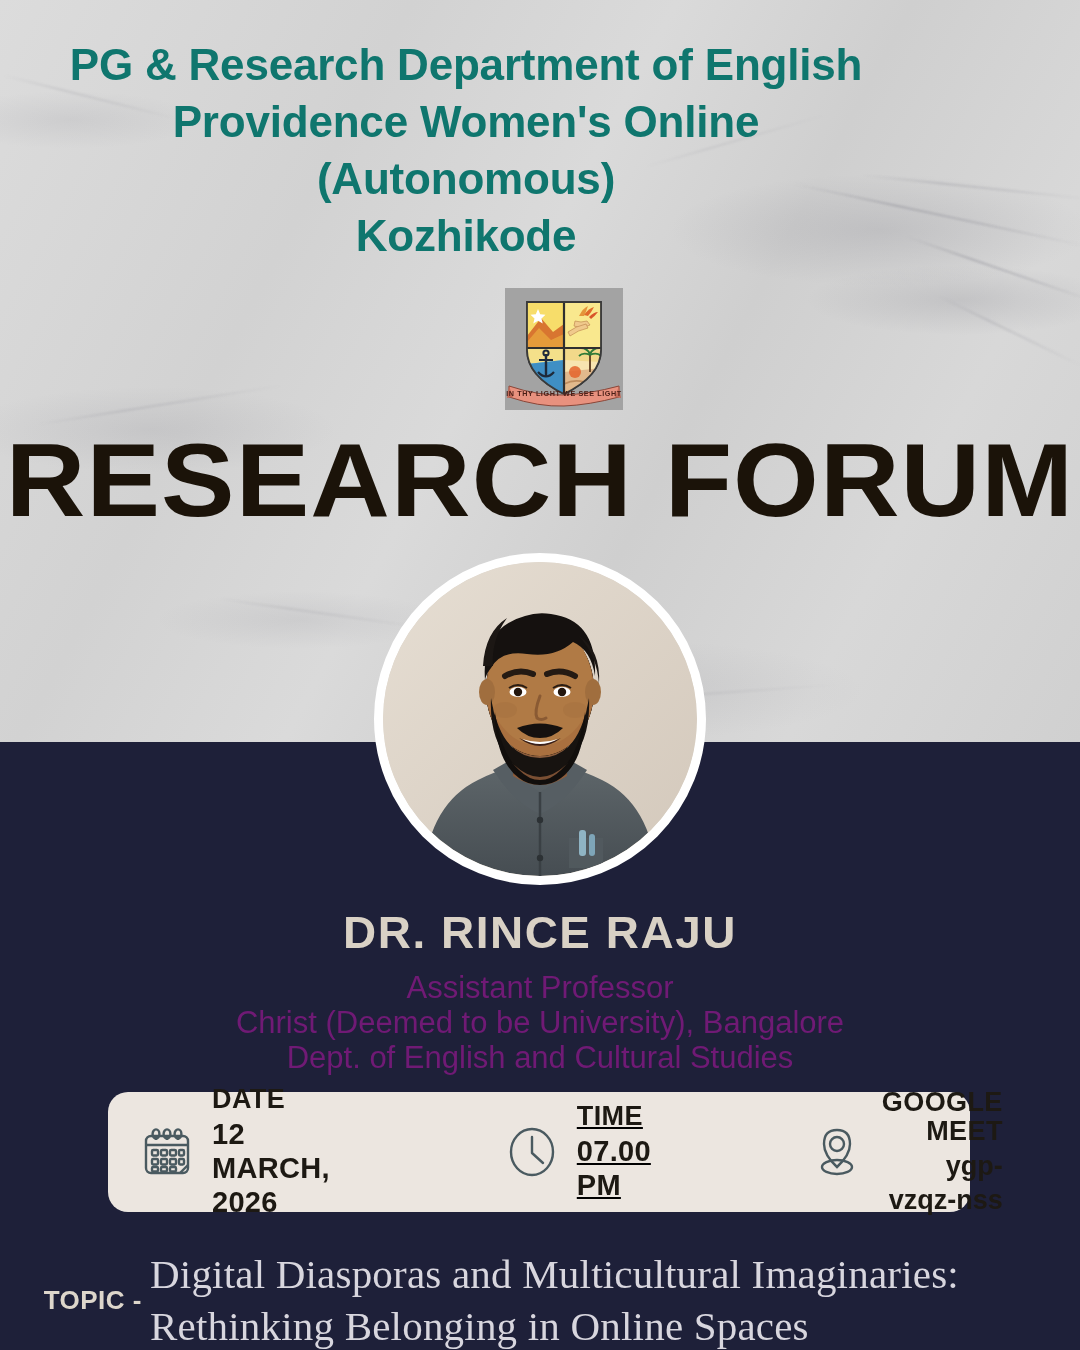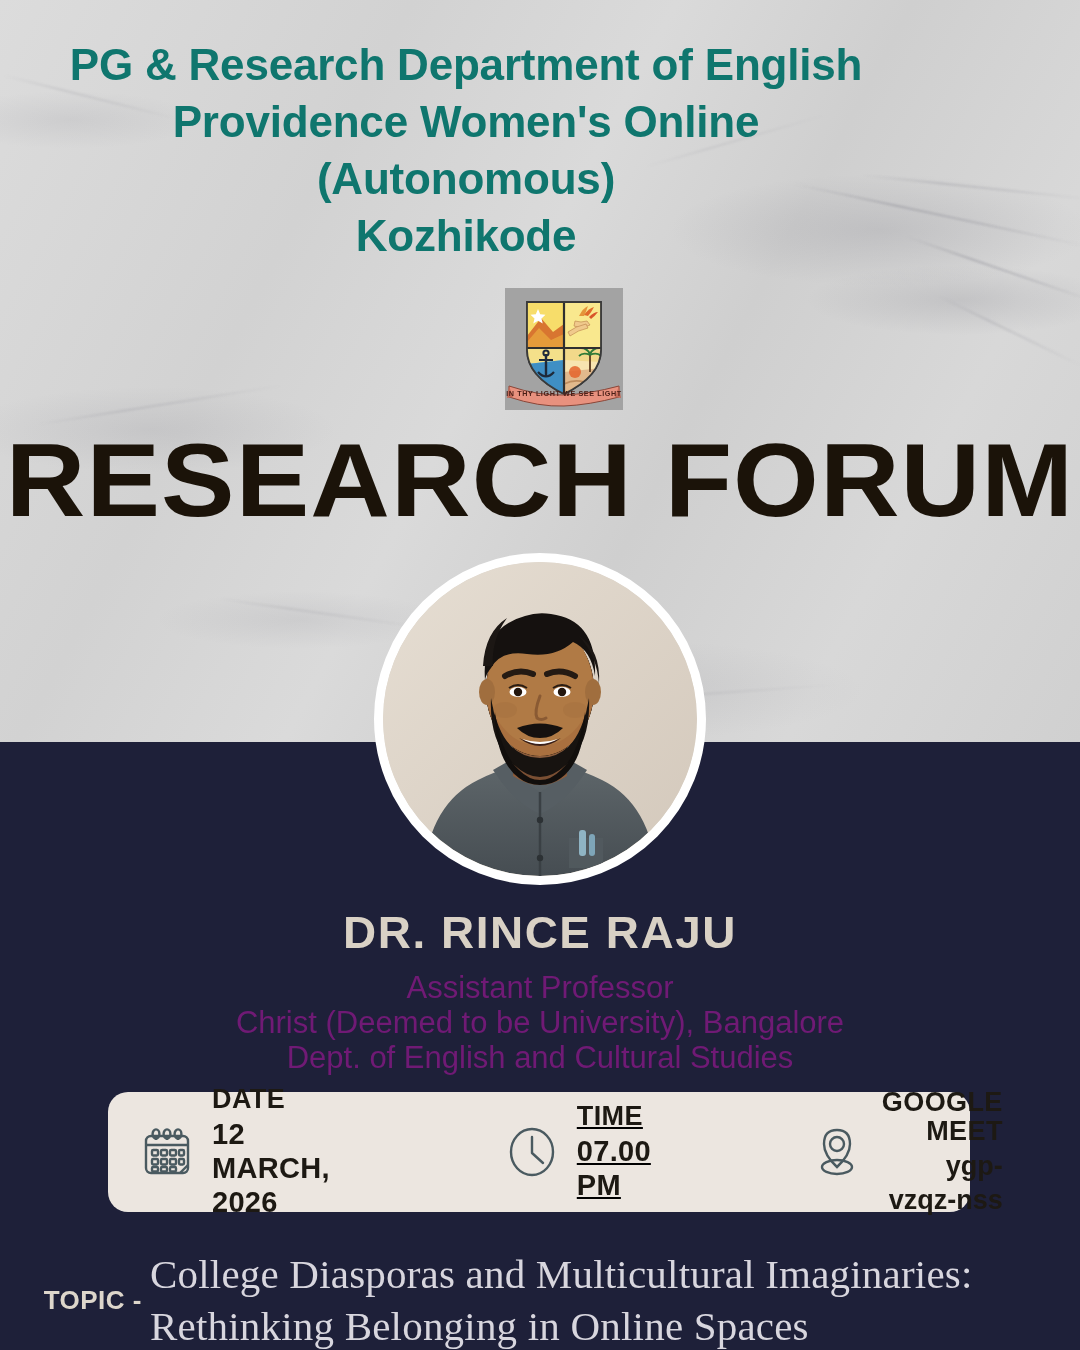--- a/index.html
+++ b/index.html
@@ -451,18 +451,18 @@
         <div class="info-label">GOOGLE MEET</div>
         <div class="info-value mono">ygp-vzqz-nss</div>
       </span>
     </div>
 
   </div>
 
   <div class="topic-row">
     <div class="topic-label">TOPIC -</div>
     <div class="topic-text">
-      <div>College Diasporas and Multicultural Imaginaries:</div>
+      <div>Digital Diasporas and Multicultural Imaginaries:</div>
       <div>Rethinking Belonging in Online Spaces</div>
     </div>
   </div>
 
 </div>
 
 </body></html>

